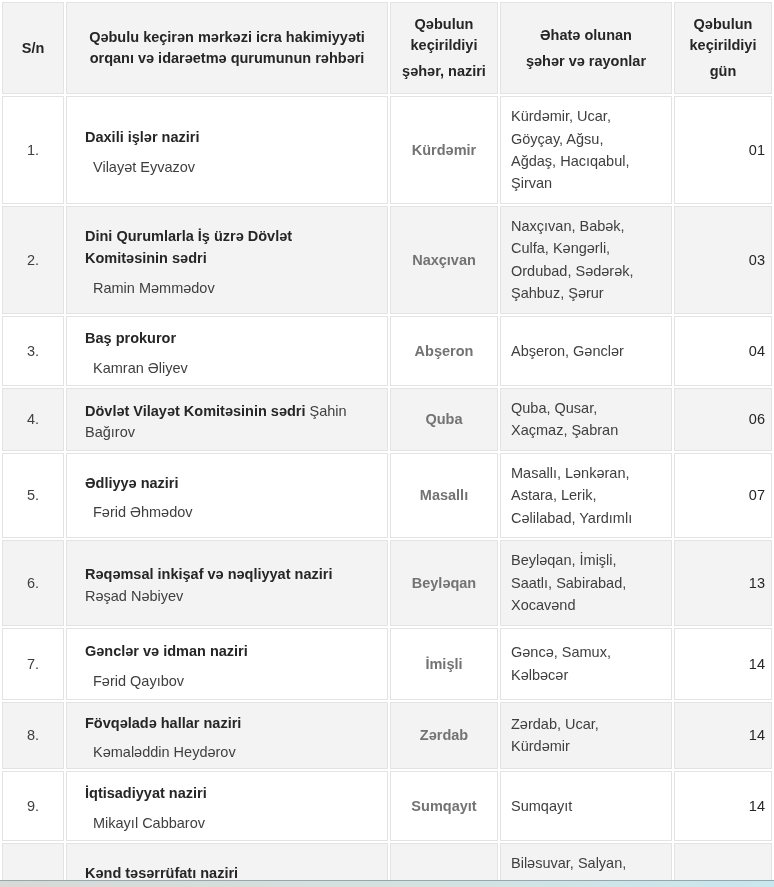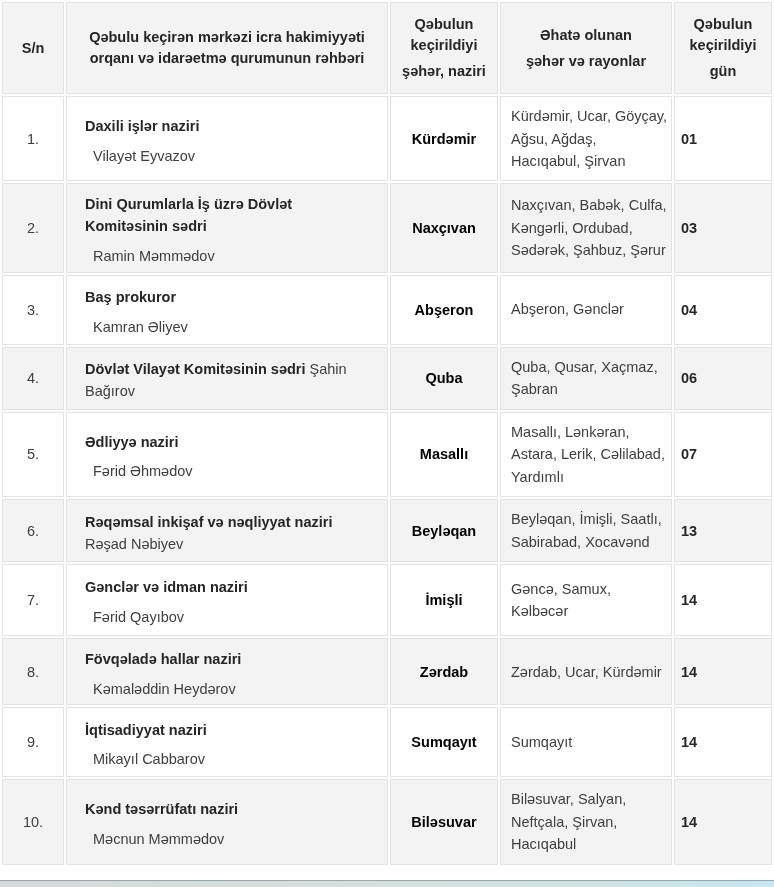--- a/index.html
+++ b/index.html
@@ -53,23 +53,23 @@
   tbody tr:nth-child(5)  { height: 72px; }
   tbody tr:nth-child(6)  { height: 60px; }
   tbody tr:nth-child(7)  { height: 72px; }
   tbody tr:nth-child(8)  { height: 64px; }
   tbody tr:nth-child(9)  { height: 70px; }
   tbody tr:nth-child(10) { height: 70px; }
   tbody tr:nth-child(11) { height: 76px; }
 
   td.c-sn { text-align: center; padding: 6px 4px; }
   td.c-leader { text-align: left; padding: 10px 14px 4px 18px; line-height: 1.5; }
-  td.c-city { text-align: center; font-weight: 700; color: #000000; padding: 6px 6px; }
-  td.c-coverage { text-align: left; padding: 8px 2px 8px 10px; line-height: 1.55; }
-  td.c-day { text-align: left; font-weight: 700; color: #262626; padding: 22px 6px; }
+  td.c-city { text-align: center; font-weight: 700; color: #737373; padding: 6px 6px; }
+  td.c-coverage { text-align: left; padding: 8px 25px 8px 10px; line-height: 1.55; }
+  td.c-day { text-align: right; font-weight: 400; color: #262626; padding: 22px 6px; }
 
   .ttl { font-weight: 700; color: #262626; }
   td.stacked .ttl { display: block; }
   td.stacked .nm { display: block; margin-top: 8px; margin-left: 8px; }
   td.inline .ttl, td.inline .nm { display: inline; }
   .nm:empty { display: none; }
 
   .page-edge {
     position: absolute;
     left: 0; top: 880px;

